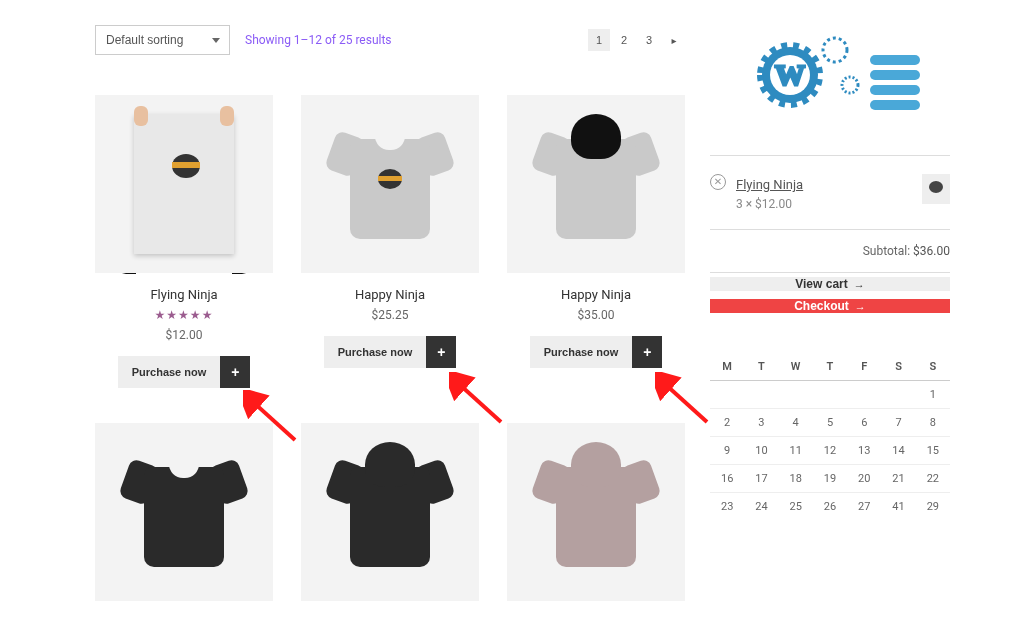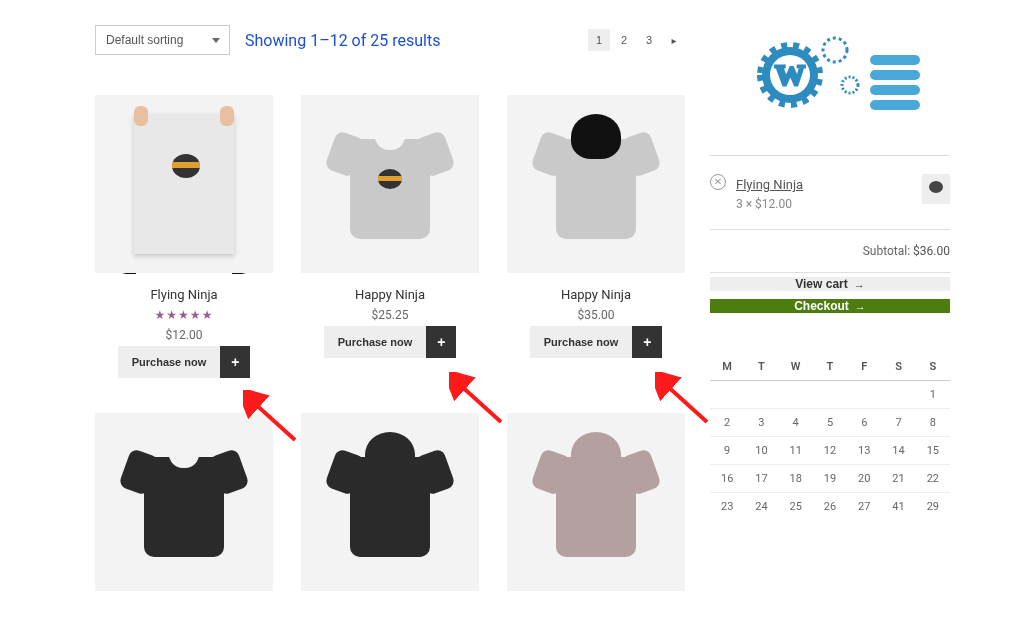--- a/index.html
+++ b/index.html
@@ -8,34 +8,34 @@
   .main { width: 590px; }
   .sidebar { width: 240px; margin-left: 25px; }
 
   h1 { font-size: 24px; font-weight: 400; color:#333; margin-bottom: 40px; }
 
   .toolbar { display:flex; align-items:center; justify-content:space-between; margin-bottom: 40px; }
   .toolbar-left { display:flex; align-items:center; gap:15px; }
   .sort-select { appearance:none; -webkit-appearance:none; border:1px solid #ccc; background:#fff; padding:6px 14px 6px 10px; font-size:12px; color:#555; width:135px; height:30px; position:relative; }
   .select-wrap { position:relative; display:inline-block; }
   .select-wrap::after { content:""; position:absolute; right:10px; top:50%; margin-top:-2px; border-left:4px solid transparent; border-right:4px solid transparent; border-top:5px solid #666; pointer-events:none; }
-  .result-count { font-size:16px; color:#1d4ed8; }
+  .result-count { font-size:12px; color:#8b5cf6; }
 
   .pagination { display:flex; gap:3px; }
   .page-btn { width:22px; height:22px; border:none; background:#fff; color:#555; font-size:11px; cursor:pointer; }
   .page-btn.current { background:#eee; }
   .page-btn.next { font-size:10px; }
 
   .products { display:flex; flex-wrap:wrap; gap:35px 28px; }
   .product { width:178px; text-align:center; }
   .thumb { width:178px; height:178px; background:#f3f3f3; display:flex; align-items:center; justify-content:center; position:relative; }
   .product-title { font-size:13px; color:#333; margin-top:14px; }
   .stars { color:#9b5c8f; font-size:12px; margin-top:6px; letter-spacing:1px; }
   .price { font-size:12px; color:#666; margin-top:6px; }
-  .buy-row { display:flex; justify-content:center; margin-top:4px; }
+  .buy-row { display:flex; justify-content:center; margin-top:14px; }
   .purchase-btn { background:#eee; border:none; padding:10px 14px; font-size:11px; font-weight:600; color:#333; cursor:pointer; }
   .plus-btn { background:#333; color:#fff; border:none; width:30px; font-size:14px; font-weight:600; cursor:pointer; }
 
   
   .garment { position:relative; width:120px; height:140px; }
   .tshirt-body { position:absolute; left:20px; top:25px; width:80px; height:100px; border-radius:8px 8px 10px 10px; }
   .tshirt-sleeve-l { position:absolute; left:0; top:20px; width:30px; height:40px; border-radius:8px; transform:rotate(20deg); }
   .tshirt-sleeve-r { position:absolute; right:0; top:20px; width:30px; height:40px; border-radius:8px; transform:rotate(-20deg); }
   .hood { position:absolute; left:35px; top:0; width:50px; height:45px; border-radius:50% 50% 40% 40%; }
   .neck { position:absolute; left:45px; top:22px; width:30px; height:14px; border-radius:0 0 20px 20px; background:#f3f3f3; }
@@ -67,21 +67,21 @@
   .remove-btn { width:16px; height:16px; border:1.5px solid #999; border-radius:50%; background:none; color:#999; font-size:10px; line-height:1; cursor:pointer; flex-shrink:0; padding:0; display:flex; align-items:center; justify-content:center; }
   .cart-item-body { flex:1; }
   .cart-item-name { font-size:13px; color:#555; text-decoration:underline; }
   .cart-item-qty { font-size:12px; color:#888; margin-top:4px; }
   .cart-item-thumb { width:28px; height:30px; background:#eee; flex-shrink:0; position:relative; }
   .cart-item-thumb::after{ content:""; position:absolute; left:7px; top:7px; width:14px; height:12px; background:#444; border-radius:50%; }
   .subtotal-row { text-align:right; font-size:12px; color:#555; padding:14px 0; border-top:1px solid #ddd; border-bottom:1px solid #ddd; margin-bottom:4px; }
   .subtotal-row .lbl { color:#666; }
   .cart-btn { display:block; width:100%; padding:0; font-size:12px; font-weight:600; border:none; cursor:pointer; margin-bottom:8px; text-align:center; }
   .view-cart-btn { background:#eee; color:#333; }
-  .checkout-btn { background:#4d7c0f; color:#fff; }
+  .checkout-btn { background:#ef4444; color:#fff; }
   .btn-arrow { margin-left:6px; font-size:11px; }
 
   .cal { margin-top:40px; }
   .cal-title { text-align:center; font-size:12px; color:#666; margin-bottom:10px; }
   .cal-table { width:100%; border-collapse:collapse; font-size:11px; color:#666; }
   .cal-table th,.cal-table td { text-align:center; padding:7px 0; }
   .cal-table th { font-weight:600; color:#555; border-bottom:1px solid #ccc; }
   .cal-table td { border-top:1px solid #eee; }
 </style>
 </head>

